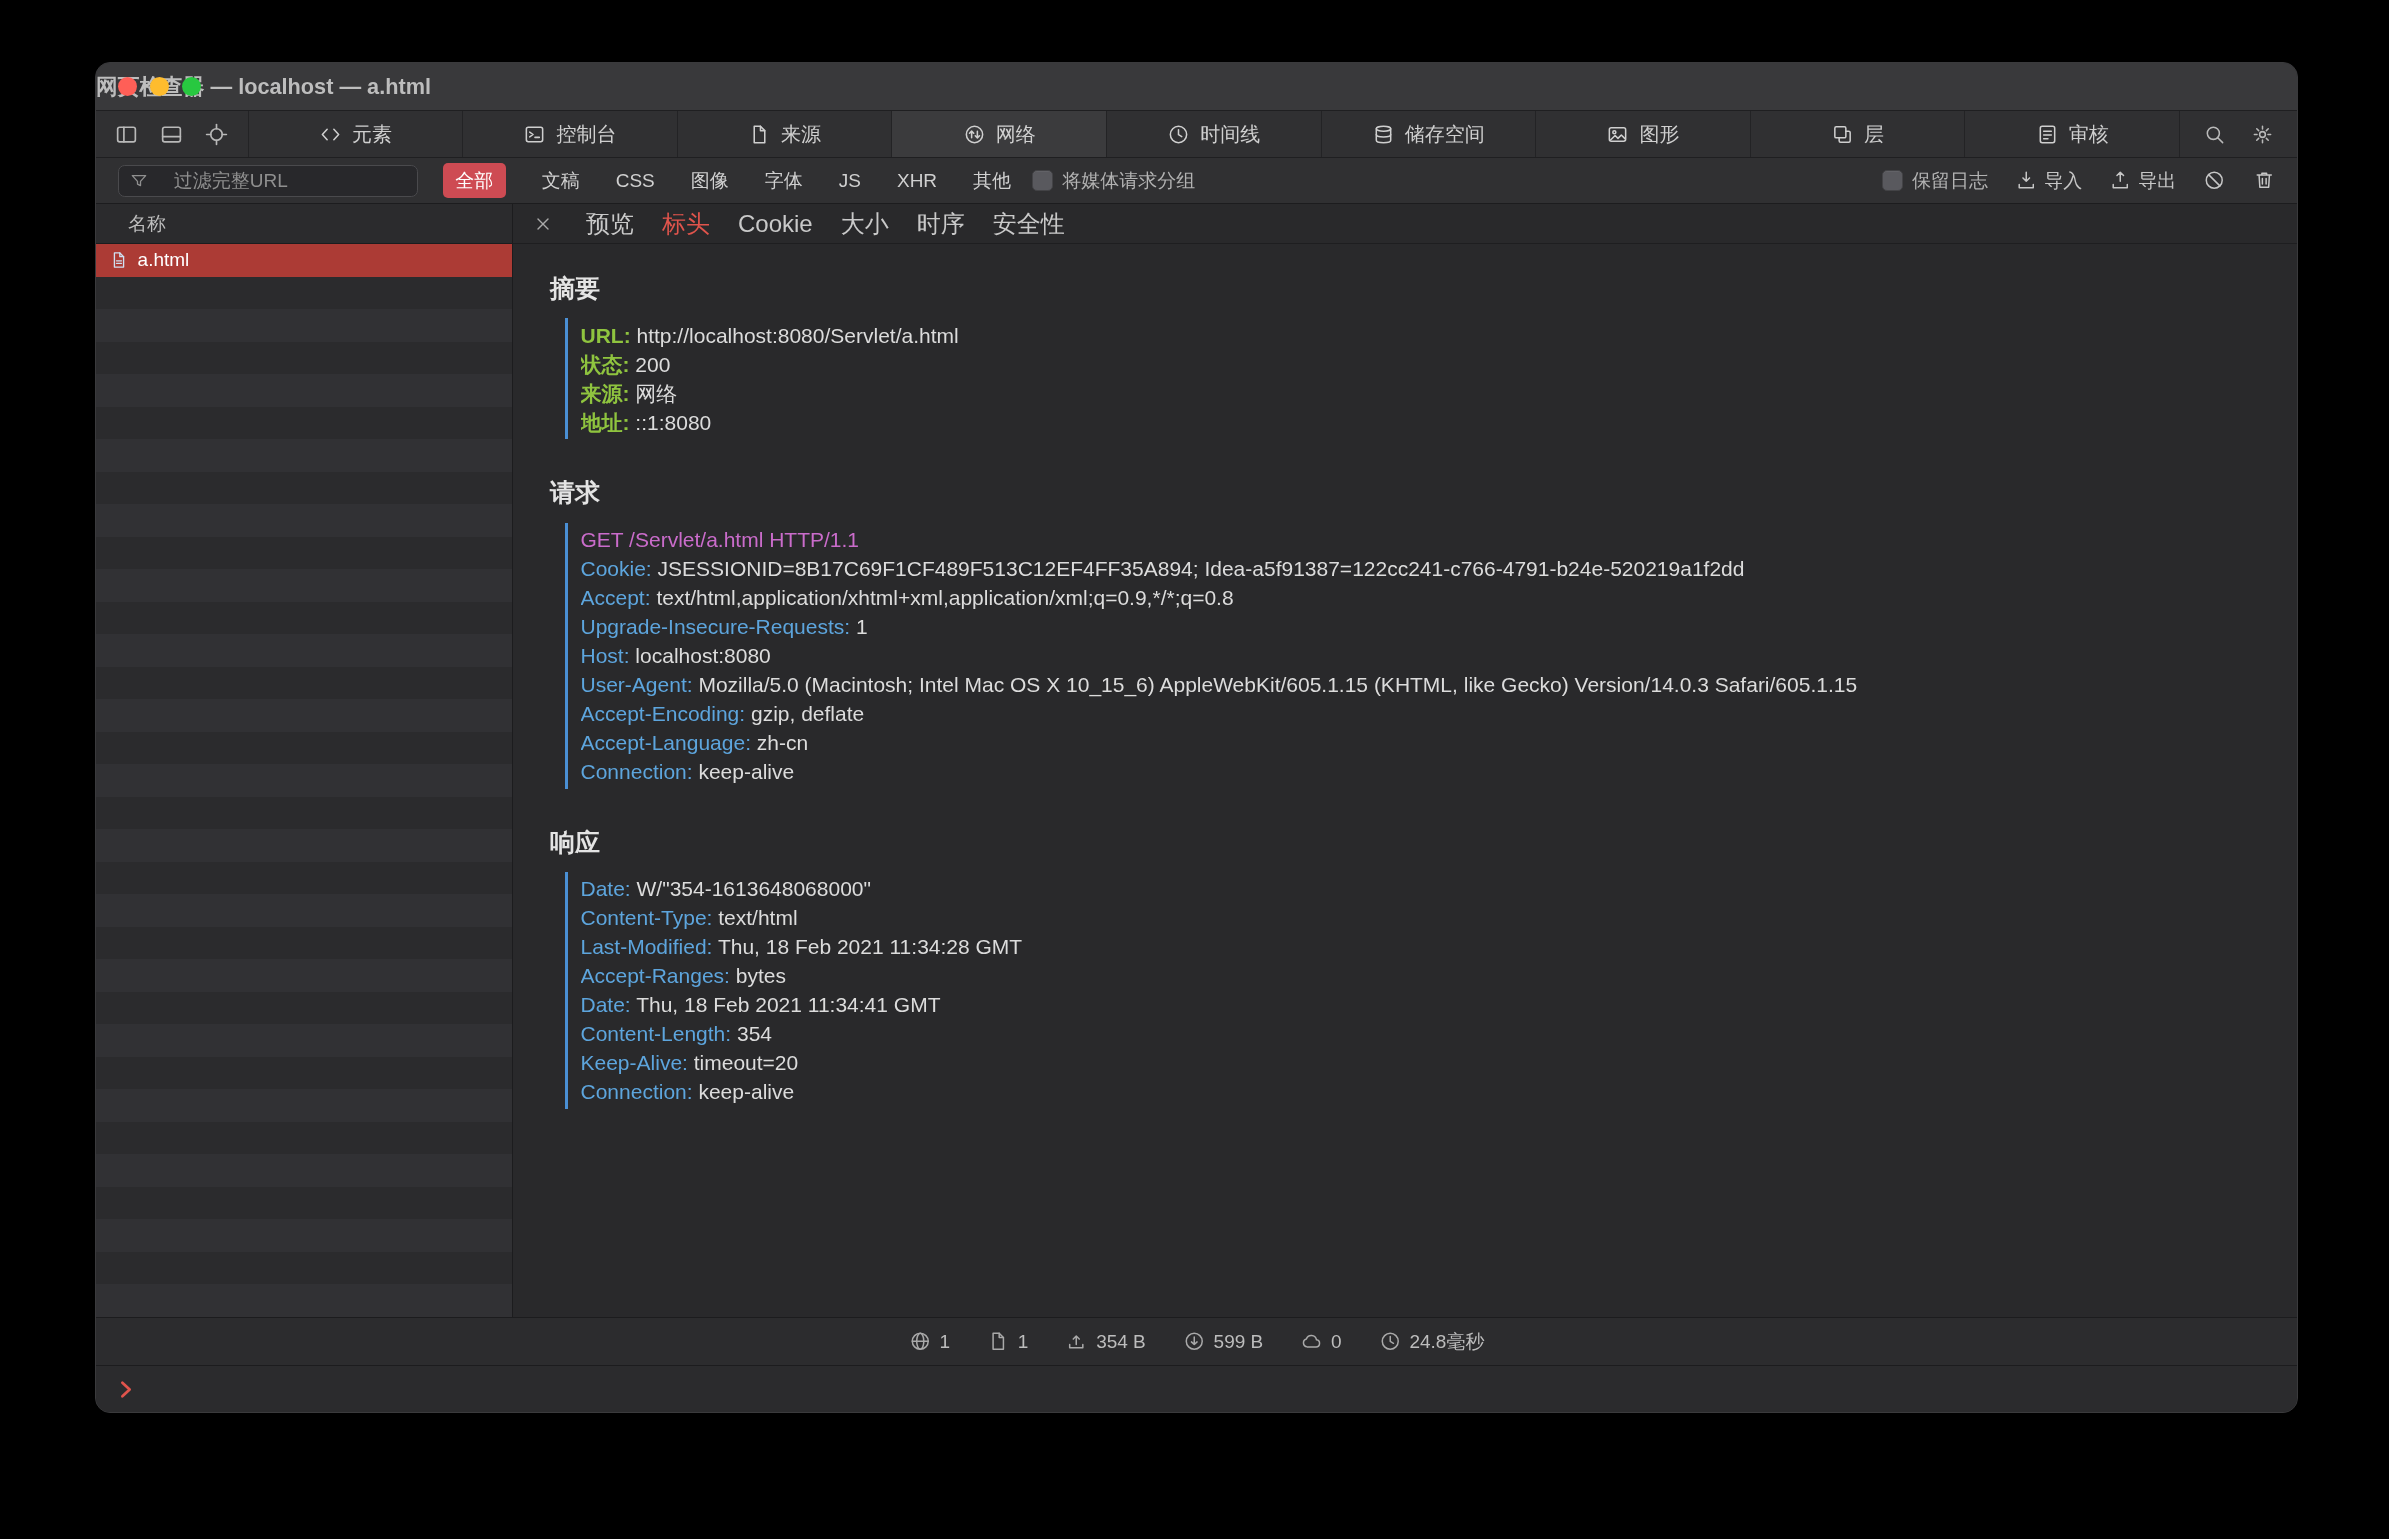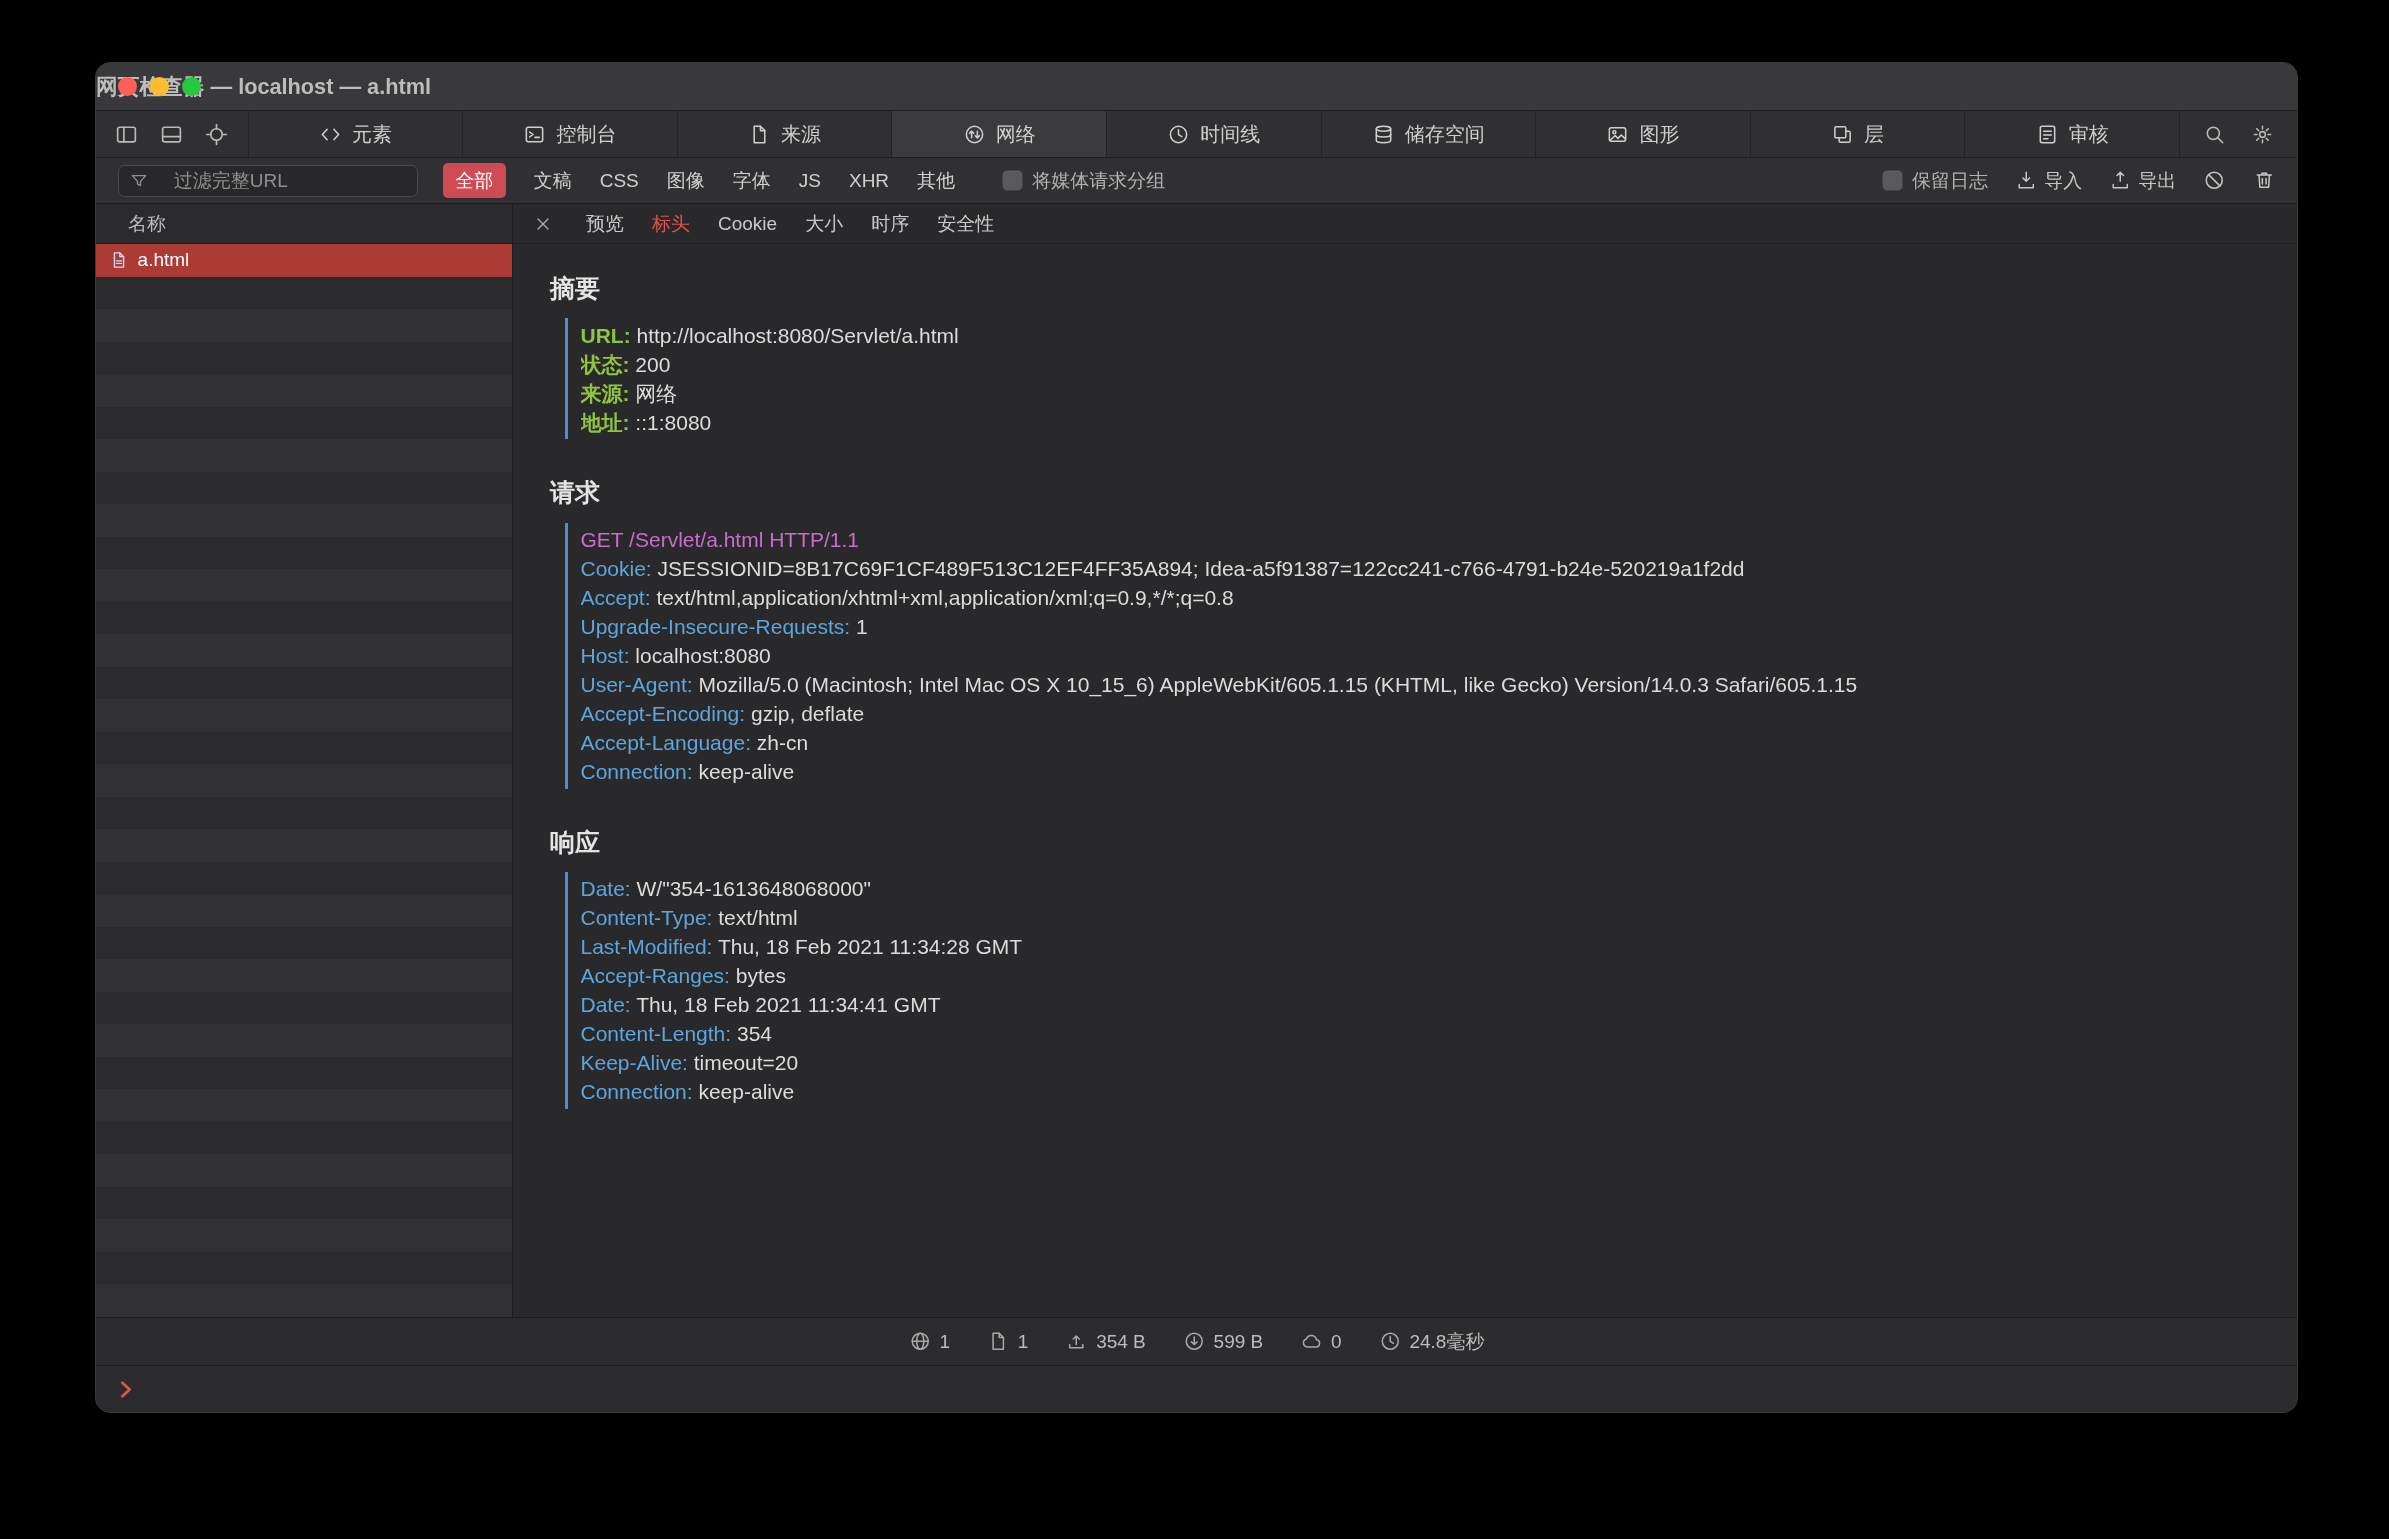--- a/index.html
+++ b/index.html
@@ -42,21 +42,21 @@
     display:flex; align-items:center; padding:0 21.7px; }
   .filter-input-wrap {
     flex:none; width:300px; height:32px; background:#28282b; border:0.8px solid #4a4a4d; border-radius:6.7px;
     display:flex; align-items:center; gap:23px; padding:0 10px; margin-right:25px; color:#8f8f8f;
   }
   .filter-input-wrap input {
     flex:1; min-width:0; background:transparent; border:none; outline:none;
     color:#cfcfcf; font-size:19px; font-family:inherit;
   }
   .filter-input-wrap input::placeholder { color:#8f8f8f; }
-  .chips { display:flex; align-items:center; gap:28px; margin-right:47px;text-align:right; }
+  .chips { display:flex; align-items:center; gap:36px; margin-right:21px;text-align:right; }
   .chip { font-size:19px; color:#d0d0d0; cursor:default; }
   .chip.active { background:var(--accent-red,#ce4b53); color:#fff; padding:4.2px 12.5px; border-radius:5px; }
   .check-group { display:flex; align-items:center; gap:9.2px; color:#b2b2b2; font-size:19px; }
   .checkbox { width:21px; height:21px; border-radius:5px; background:#59595e; border:0.8px solid #434346;
     box-shadow:inset 0 0.8px 0 rgba(255,255,255,.08); flex:none; }
   .fb-spacer { flex:1; }
   .fb-right { display:flex; align-items:center; gap:27px; color:#c6c6c6; font-size:19px; }
   .fb-btn { display:flex; align-items:center; gap:6.7px; color:#c6c6c6; }
   
   .content { flex:1; min-height:0; display:flex; background:#29292b; }
@@ -64,21 +64,21 @@
   .sidebar-header { flex:none; height:40px; line-height:40px; padding-left:32px; font-size:19px; color:#bdbdbd; border-bottom:0.8px solid #1c1c1e; }
   .sidebar-rows { flex:1; overflow:hidden; }
   .srow { height:32.5px; display:flex; align-items:center; gap:8.3px; padding-left:13.3px; font-size:19px; color:#ddd; background:#2b2b2d; }
   .srow:nth-child(odd) { background:#313134; }
   .sidebar-rows .srow.selected { background:var(--selected-row-red,#ac3b35); color:#fff; }
   .srow .icon { color:#cfe0f2; }
   
   .detail { flex:1; min-width:0; display:flex; flex-direction:column; }
   .detail-tabs { flex:none; height:40px; display:flex; align-items:center; gap:28px; padding:0 20px;
     border-bottom:0.8px solid rgba(0,0,0,.25); color:#c9c9c9; }
-  .dtab { font-size:19px; cursor:default; }
+  .dtab { font-size:24px; cursor:default; }
   .dtab.active { color:var(--active-tab-text-red,#e0544c); }
   .close-btn { color:#a9a9a9; margin-right:5px; display:flex; }
   .detail-body { flex:1; overflow:hidden; padding:0 16.7px 0 37px; }
   .section-title { font-size:25px; font-weight:700; color:#e4e4e4; margin:37px 0 13.3px 0; }
   .section-title:first-child { margin-top:28px; }
   .section-block { border-left:3.3px solid var(--block-border-blue,#4a8fd4); margin-left:15px; padding:2.5px 0 2.5px 12.5px; }
   .hline { font-size:21px; line-height:29px; color:#dcdcdc; white-space:nowrap; overflow:hidden; }
   .k.green { color:var(--key-green,#8fc43f); font-weight:700; }
   .k.blue { color:var(--key-blue,#5da5dd); }
   .k.magenta { color:var(--request-magenta,#ca6ccb); }

